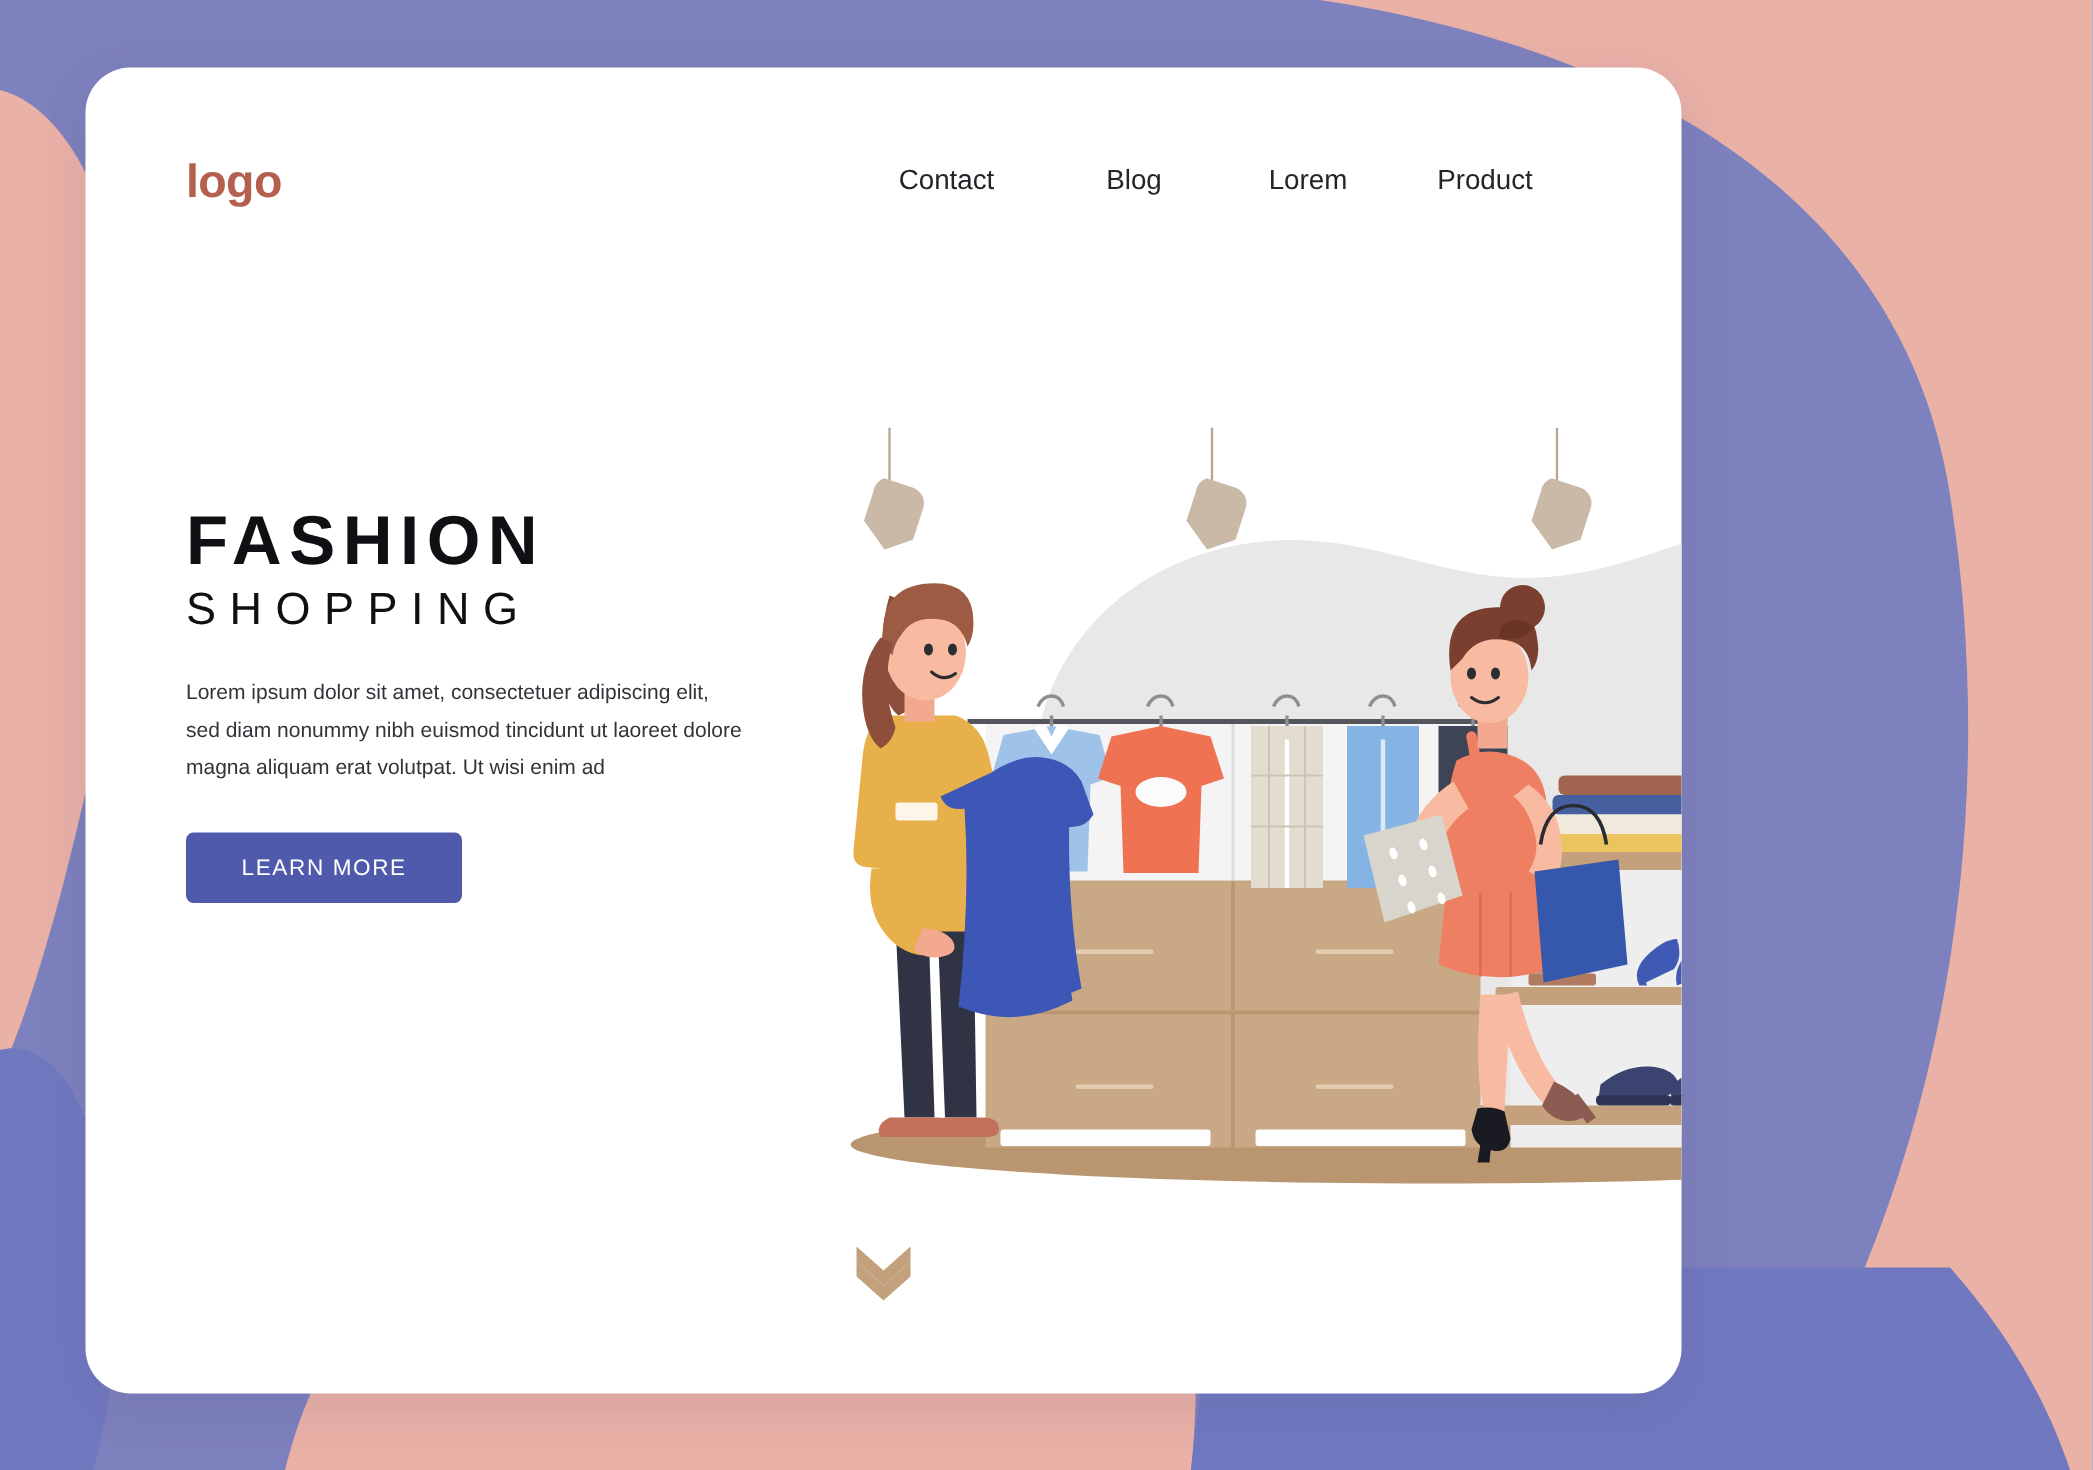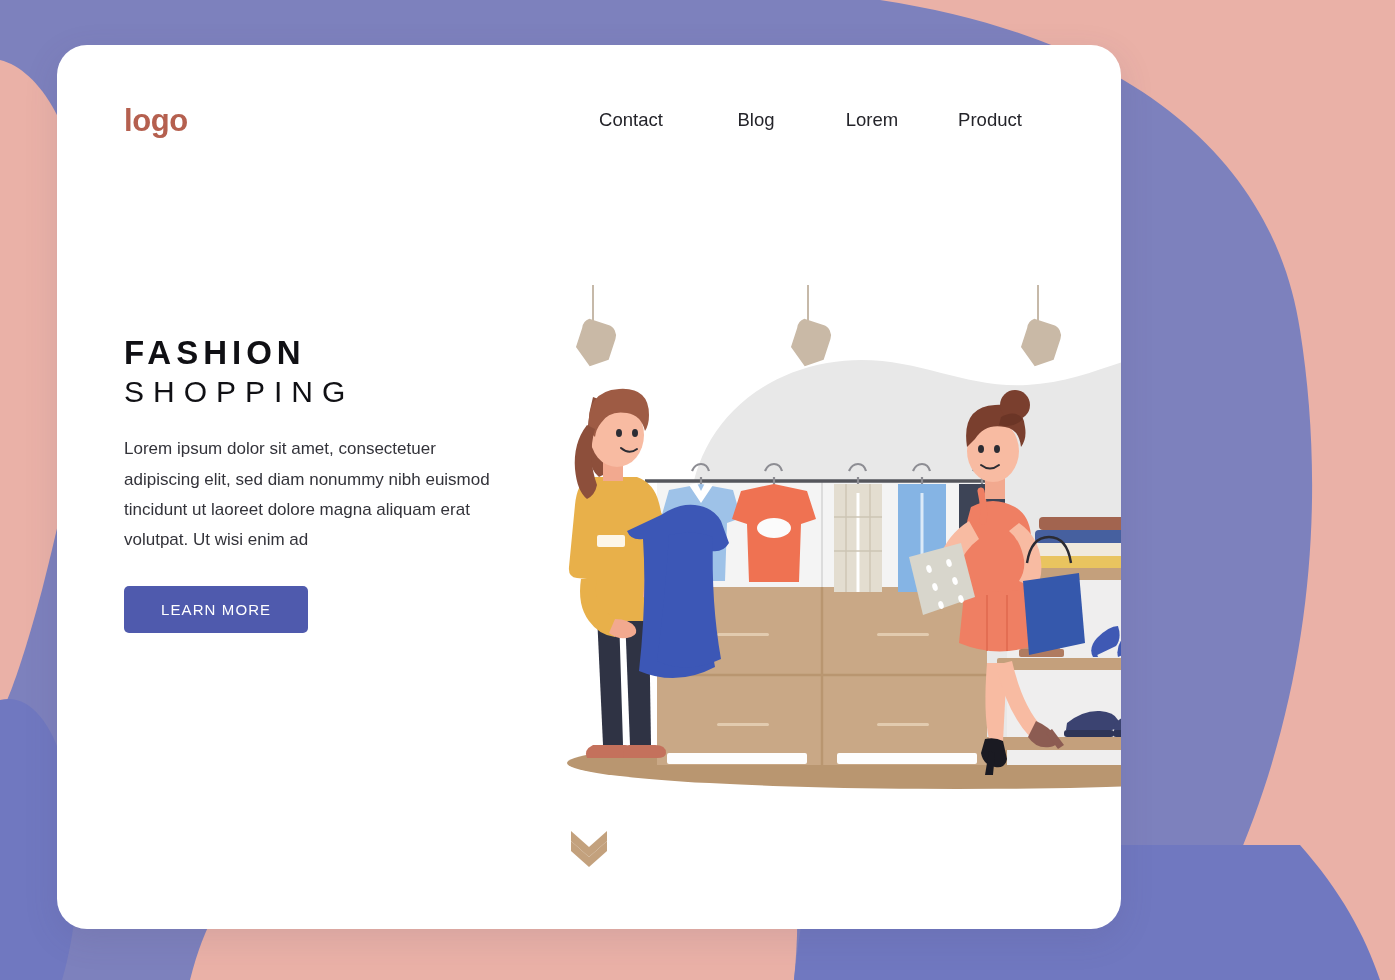--- a/index.html
+++ b/index.html
@@ -41,31 +41,31 @@
     padding:6px 0; cursor:pointer; text-align:center;
   }
   .nav-item.n0 { width:128px; }
   .nav-item.n1 { width:122px; }
   .nav-item.n2 { width:110px; }
   .nav-item.n3 { width:126px; }
 
   
   .hero-copy { position:absolute; left:67px; top:290px; width:430px; }
   .h1-line1 {
-    font-size:33px; font-weight:bold; color:#101014;
+    font-size:46px; font-weight:bold; color:#101014;
     letter-spacing:5px; line-height:1.12; white-space:nowrap;
   }
   .h1-line2 {
     font-size:30px; font-weight:400; color:#101014;
     letter-spacing:9px; line-height:1.18; white-space:nowrap;
     margin-top:2px;
   }
   .lead {
     margin-top:25px; width:372px;
-    font-size:17px; line-height:1.78; color:#33333a; font-weight:400;
+    font-size:14px; line-height:1.78; color:#33333a; font-weight:400;
   }
   .cta {
     margin-top:31px; display:inline-block;
     background:#4f5aad; color:#ffffff;
     font-size:15px; letter-spacing:1.1px;
     padding:15px 37px; border:none; border-radius:5px;
     cursor:pointer; font-family:inherit;
   }
 
   

